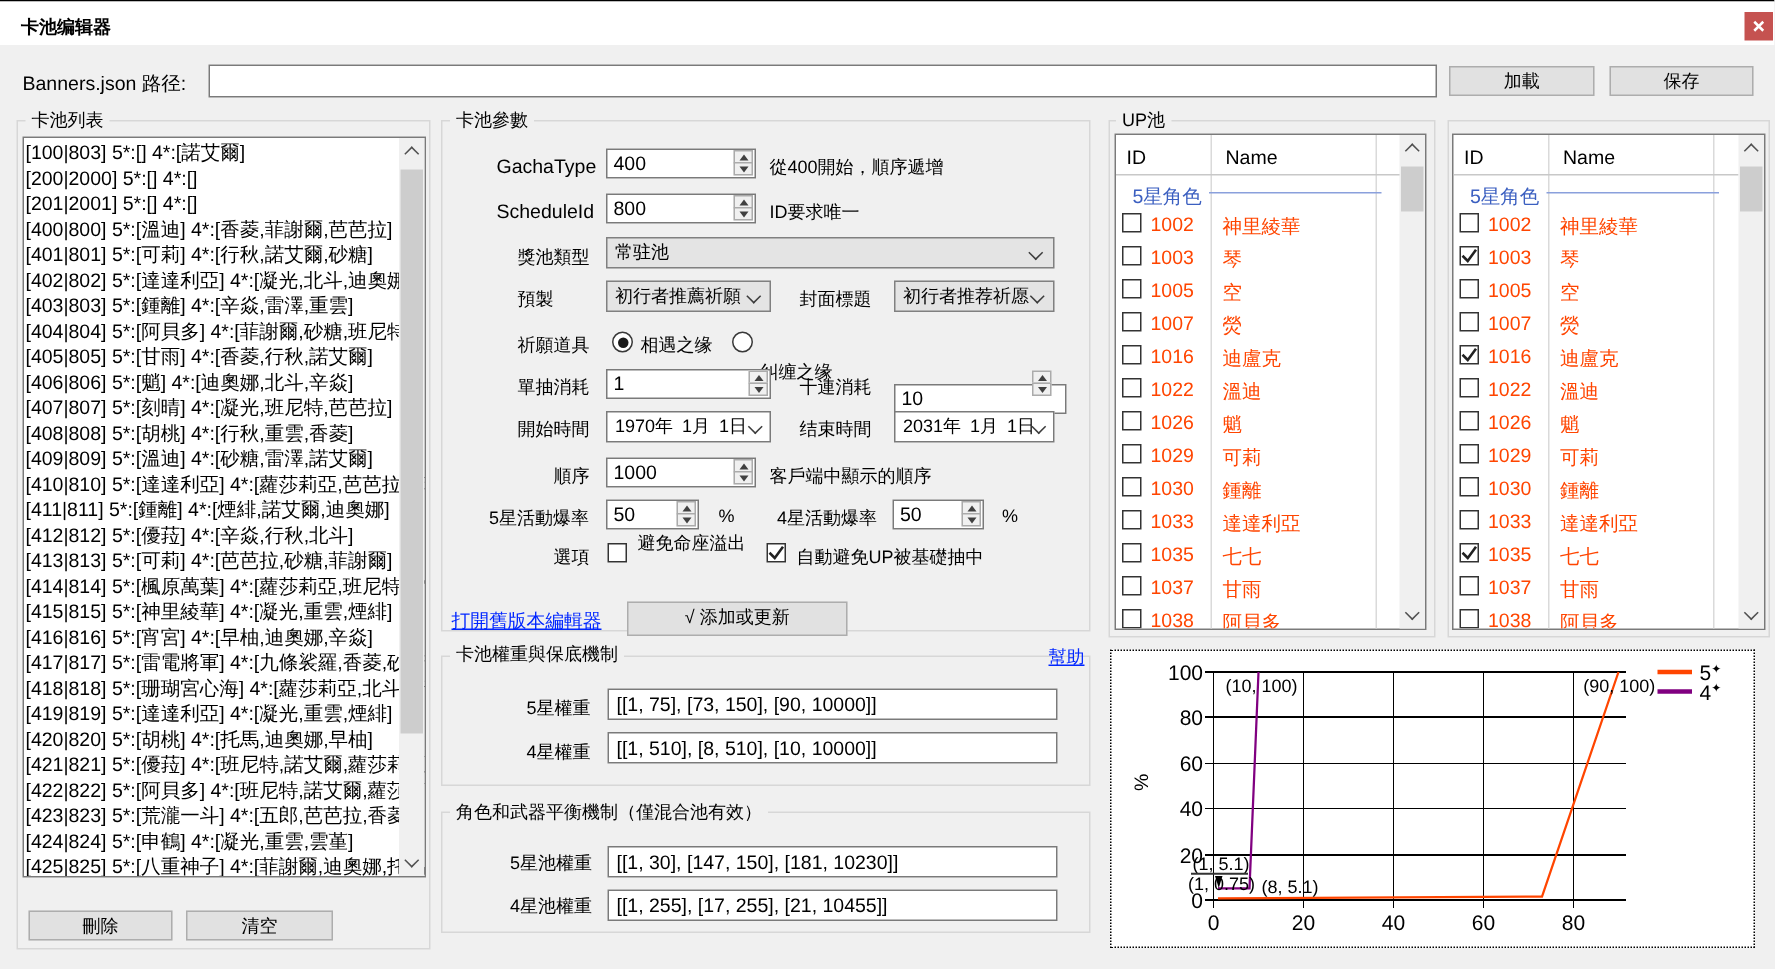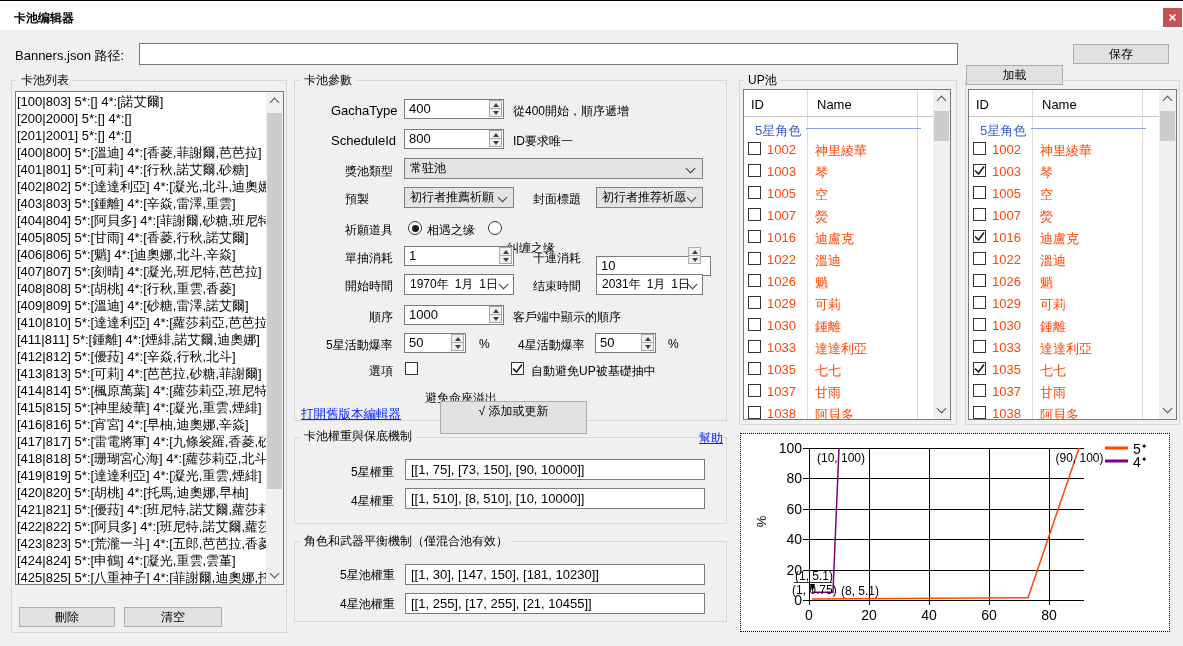--- a/index.html
+++ b/index.html
@@ -32,21 +32,21 @@
 <div class="abs" style="left:0;top:0;width:1183px;height:1px;background:#000;"></div>
 <div class="abs" style="left:0;top:1px;width:1183px;height:29px;background:#fff;"></div>
 <div class="abs" style="left:14px;top:10px;font-weight:bold;">卡池编辑器</div>
 <div class="abs" style="left:1163px;top:8px;width:19px;height:19px;background:#c55250;"></div>
 <svg class="abs" style="left:1163px;top:8px;" width="19" height="19">
     <path d="M6.5 6.5 L12.5 12.5 M12.5 6.5 L6.5 12.5" stroke="#fff" stroke-width="1.7"></path>
   </svg>
 
 <div class="lbl f13" style="left:15px;top:47px;">Banners.json 路径:</div>
 <div class="inp" style="left:139px;top:43px;width:819px;height:22px;"></div>
-<div class="btn" style="left:966px;top:44px;width:97px;height:20px;line-height:18px;margin-top:21px;">加載</div>
+<div class="btn" style="left:966px;top:44px;width:97px;height:20px;line-height:18px;">加載</div>
 <div class="btn" style="left:1073px;top:44px;width:96px;height:20px;line-height:18px;">保存</div>
 
 <div class="gb" style="left:11px;top:80px;width:276px;height:553px;"></div>
 <div class="gbl" style="left:17px;top:74px;">卡池列表</div>
 <div class="inp" style="left:15px;top:91px;width:269px;height:494px;overflow:hidden;font-size:13px;">
   <div style="position:absolute;left:1px;top:1px;line-height:17px;white-space:nowrap;">[100|803] 5*:[] 4*:[諾艾爾]<br>[200|2000] 5*:[] 4*:[]<br>[201|2001] 5*:[] 4*:[]<br>[400|800] 5*:[溫迪] 4*:[香菱,菲謝爾,芭芭拉]<br>[401|801] 5*:[可莉] 4*:[行秋,諾艾爾,砂糖]<br>[402|802] 5*:[達達利亞] 4*:[凝光,北斗,迪奧娜]<br>[403|803] 5*:[鍾離] 4*:[辛焱,雷澤,重雲]<br>[404|804] 5*:[阿貝多] 4*:[菲謝爾,砂糖,班尼特]<br>[405|805] 5*:[甘雨] 4*:[香菱,行秋,諾艾爾]<br>[406|806] 5*:[魈] 4*:[迪奧娜,北斗,辛焱]<br>[407|807] 5*:[刻晴] 4*:[凝光,班尼特,芭芭拉]<br>[408|808] 5*:[胡桃] 4*:[行秋,重雲,香菱]<br>[409|809] 5*:[溫迪] 4*:[砂糖,雷澤,諾艾爾]<br>[410|810] 5*:[達達利亞] 4*:[蘿莎莉亞,芭芭拉,菲謝爾]<br>[411|811] 5*:[鍾離] 4*:[煙緋,諾艾爾,迪奧娜]<br>[412|812] 5*:[優菈] 4*:[辛焱,行秋,北斗]<br>[413|813] 5*:[可莉] 4*:[芭芭拉,砂糖,菲謝爾]<br>[414|814] 5*:[楓原萬葉] 4*:[蘿莎莉亞,班尼特,雷澤]<br>[415|815] 5*:[神里綾華] 4*:[凝光,重雲,煙緋]<br>[416|816] 5*:[宵宮] 4*:[早柚,迪奧娜,辛焱]<br>[417|817] 5*:[雷電將軍] 4*:[九條裟羅,香菱,砂糖]<br>[418|818] 5*:[珊瑚宮心海] 4*:[蘿莎莉亞,北斗,行秋]<br>[419|819] 5*:[達達利亞] 4*:[凝光,重雲,煙緋]<br>[420|820] 5*:[胡桃] 4*:[托馬,迪奧娜,早柚]<br>[421|821] 5*:[優菈] 4*:[班尼特,諾艾爾,蘿莎莉亞]<br>[422|822] 5*:[阿貝多] 4*:[班尼特,諾艾爾,蘿莎莉]<br>[423|823] 5*:[荒瀧一斗] 4*:[五郎,芭芭拉,香菱]<br>[424|824] 5*:[申鶴] 4*:[凝光,重雲,雲堇]<br>[425|825] 5*:[八重神子] 4*:[菲謝爾,迪奧娜,托馬]</div>
   <div class="scroll" style="right:0;top:0;width:17px;height:492px;"></div>
   <div class="sb-chev" style="right:5px;top:7px;transform:rotate(-135deg);"></div>
   <div class="thumb" style="right:1px;top:21px;width:15px;height:376px;"></div>
   <div class="sb-chev" style="right:5px;bottom:7px;transform:rotate(45deg);"></div>
@@ -157,29 +157,29 @@
       <div class="tri-u"></div>
     </div>
     <div class="d">
       <div class="tri-d"></div>
     </div>
   </div>
 <div class="lbl" style="left:668px;top:337px;">%</div>
 
 <div class="lbl" style="left:369px;top:363px;">選項</div>
 <div class="cb" style="left:405px;top:362px;"></div>
-<div class="lbl" style="left:425px;top:354px;margin-top:36px;">避免命座溢出</div>
+<div class="lbl" style="left:425px;top:354px;">避免命座溢出</div>
 <div class="cb" style="left:511px;top:362px;"></div>
 <svg class="abs" style="left:510px;top:361px;" width="15" height="15">
     <path d="M3 7.5 L6.5 11 L12 3.5" stroke="#222" stroke-width="1.7" fill="none"></path>
   </svg>
 <div class="lbl" style="left:531px;top:363px;">自動避免UP被基礎抽中</div>
 
 <div class="lbl link" style="left:301px;top:406px;font-size:12.5px;">打開舊版本編輯器</div>
-<div class="btn" style="left:440px;top:401px;width:147px;height:33px;line-height:19px;">√ 添加或更新</div>
+<div class="btn" style="left:418px;top:401px;width:147px;height:23px;line-height:19px;">√ 添加或更新</div>
 
 <div class="gb" style="left:294px;top:437px;width:433px;height:87px;"></div>
 <div class="gbl" style="left:300px;top:430px;">卡池權重與保底機制</div>
 <div class="lbl link" style="left:699px;top:430px;">幫助</div>
 <div class="lbl" style="left:351px;top:464px;">5星權重</div>
 <div class="inp f13" style="left:405px;top:459px;width:300px;height:21px;line-height:19px;padding-left:5px;">[[1, 75], [73, 150], [90, 10000]]</div>
 <div class="lbl" style="left:351px;top:493px;">4星權重</div>
 <div class="inp f13" style="left:405px;top:488px;width:300px;height:21px;line-height:19px;padding-left:5px;">[[1, 510], [8, 510], [10, 10000]]</div>
 
 <div class="gb" style="left:294px;top:541px;width:433px;height:81px;"></div>

